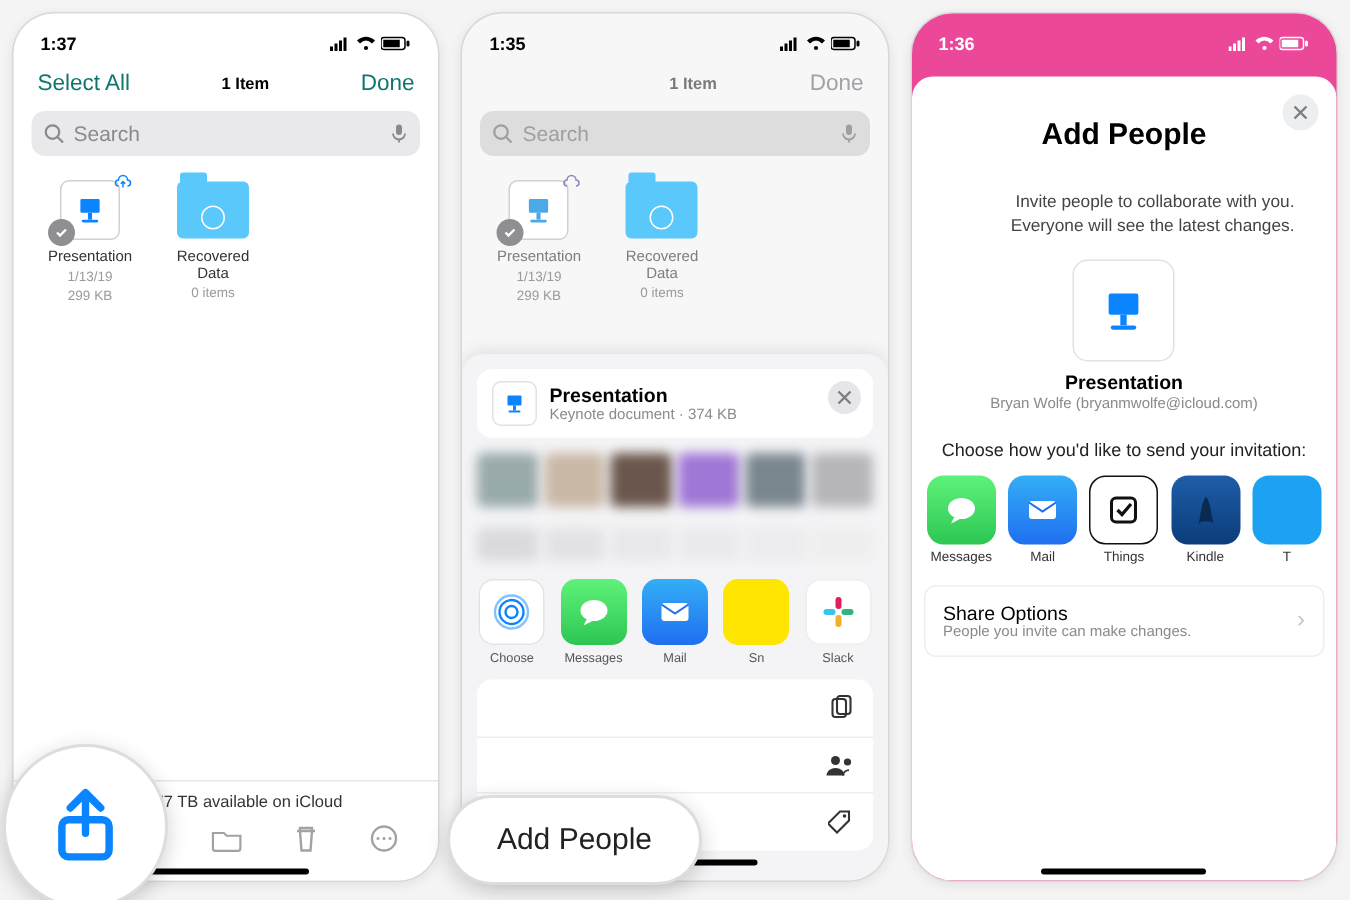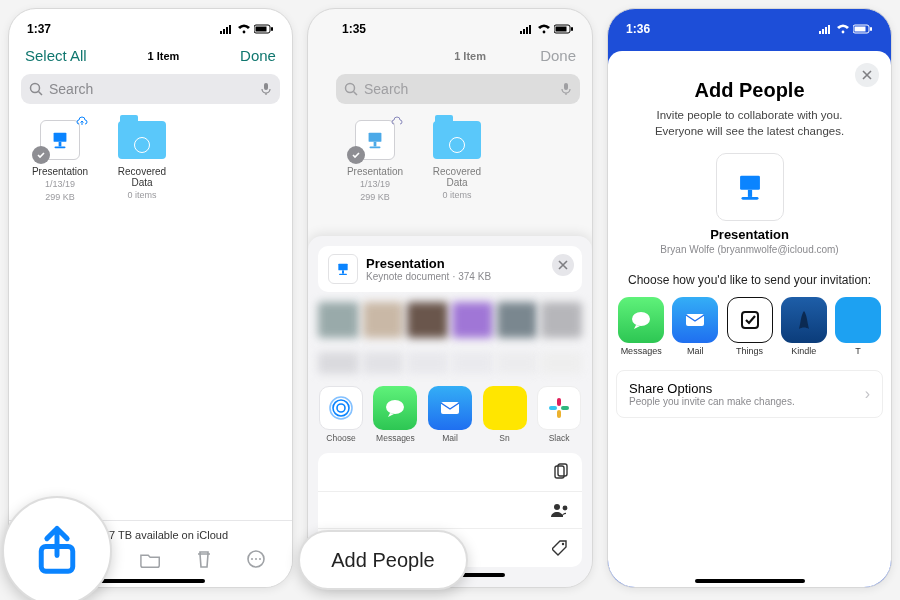--- a/index.html
+++ b/index.html
@@ -21,21 +21,21 @@
   .phone {
     width: 306px;
     height: 580px;
     background: #fff;
     border-radius: 28px;
     border: 1px solid #d8d8d8;
     position: relative;
     overflow: hidden;
     box-shadow: 0 2px 8px rgba(0,0,0,0.08);
   }
-  .phone.dim { background: #f7f7f7; padding-left: 16px; }
+  .phone.dim { background: #f7f7f7; }
   .statusbar {
     height: 30px;
     display: flex;
     justify-content: space-between;
     align-items: center;
     padding: 10px 18px 0;
     font-size: 12px;
     font-weight: 600;
   }
   .sb-icons { display: flex; gap: 3px; align-items: center; }
@@ -138,21 +138,21 @@
   .app .tile { width:44px; height:44px; border-radius:10px; display:flex; align-items:center; justify-content:center;}
   .actions { background:#fff; border-radius:10px; margin-top:6px;}
   .act { display:flex; justify-content:space-between; align-items:center; padding:10px 12px; font-size:14px; border-bottom:1px solid #eee;}
   .act:last-child{border-bottom:none;}
   .card {
     position:absolute; left:0; right:0; top:42px; bottom:0; background:#fff;
     border-radius:14px 14px 0 0; display:flex; flex-direction:column;
   }
   .card .close3 { position:absolute; right:12px; top:12px; width:24px; height:24px; border-radius:50%; background:#eceef0; display:flex; align-items:center; justify-content:center; color:#7e7e82;}
   .card h1 { text-align:center; font-size:20px; font-weight:700; margin-top:28px;}
-  .sub { text-align:center; font-size:11.5px; color:#444; padding:6px 28px 0; line-height:1.35;}
+  .sub { text-align:right; font-size:11.5px; color:#444; padding:6px 28px 0; line-height:1.35;margin-top:20px;}
   .big-key { margin:14px auto 6px; width:68px; height:68px; border:1px solid #e2e2e4; border-radius:10px; display:flex; align-items:center; justify-content:center;}
   .big-key svg{width:34px;height:34px;}
   .doc-title{ text-align:center; font-size:13px; font-weight:600;}
   .doc-owner{ text-align:center; font-size:10px; color:#8a8a8e; margin-top:2px;}
   .choose{ text-align:center; font-size:12px; margin-top:18px; color:#222;}
   .inv-row { display:flex; gap:8px; padding:10px 10px 4px;}
   .inv { width:48px; display:flex; flex-direction:column; align-items:center; font-size:9px; gap:3px; color:#333;}
   .inv .tile { width:46px; height:46px; border-radius:11px; display:flex; align-items:center; justify-content:center;}
   .share-opt { margin:10px 8px 0; background:#fff; border:1px solid #eee; border-radius:8px; padding:10px 12px; display:flex; justify-content:space-between; align-items:center;}
   .share-opt .so-t{font-size:13px;} .share-opt .so-s{font-size:10px; color:#8a8a8e;}
@@ -448,21 +448,21 @@
             <svg width="18" height="18" viewBox="0 0 18 18">
               <path d="M2 8l6-6h6v6l-8 8-6-6z" fill="none" stroke="#333" stroke-width="1.4"></path>
               <circle cx="11" cy="5" r="1.2" fill="#333"></circle>
             </svg>
           </div>
       </div>
       <div class="home-ind"></div>
     </div>
   </div>
 
-  <div class="phone" style="background:#1d4ed8">
+  <div class="phone" style="background:#ec4899">
     <div class="statusbar" style="color:#fff">
       <span>1:36</span>
       <span class="sb-icons">
         <svg width="14" height="10" viewBox="0 0 14 10" fill="#fff">
             <rect x="0" y="7" width="2" height="3"></rect>
             <rect x="3" y="5" width="2" height="5"></rect>
             <rect x="6" y="3" width="2" height="7"></rect>
             <rect x="9" y="1" width="2" height="9"></rect>
           </svg>
         <svg width="14" height="10" viewBox="0 0 14 10">

